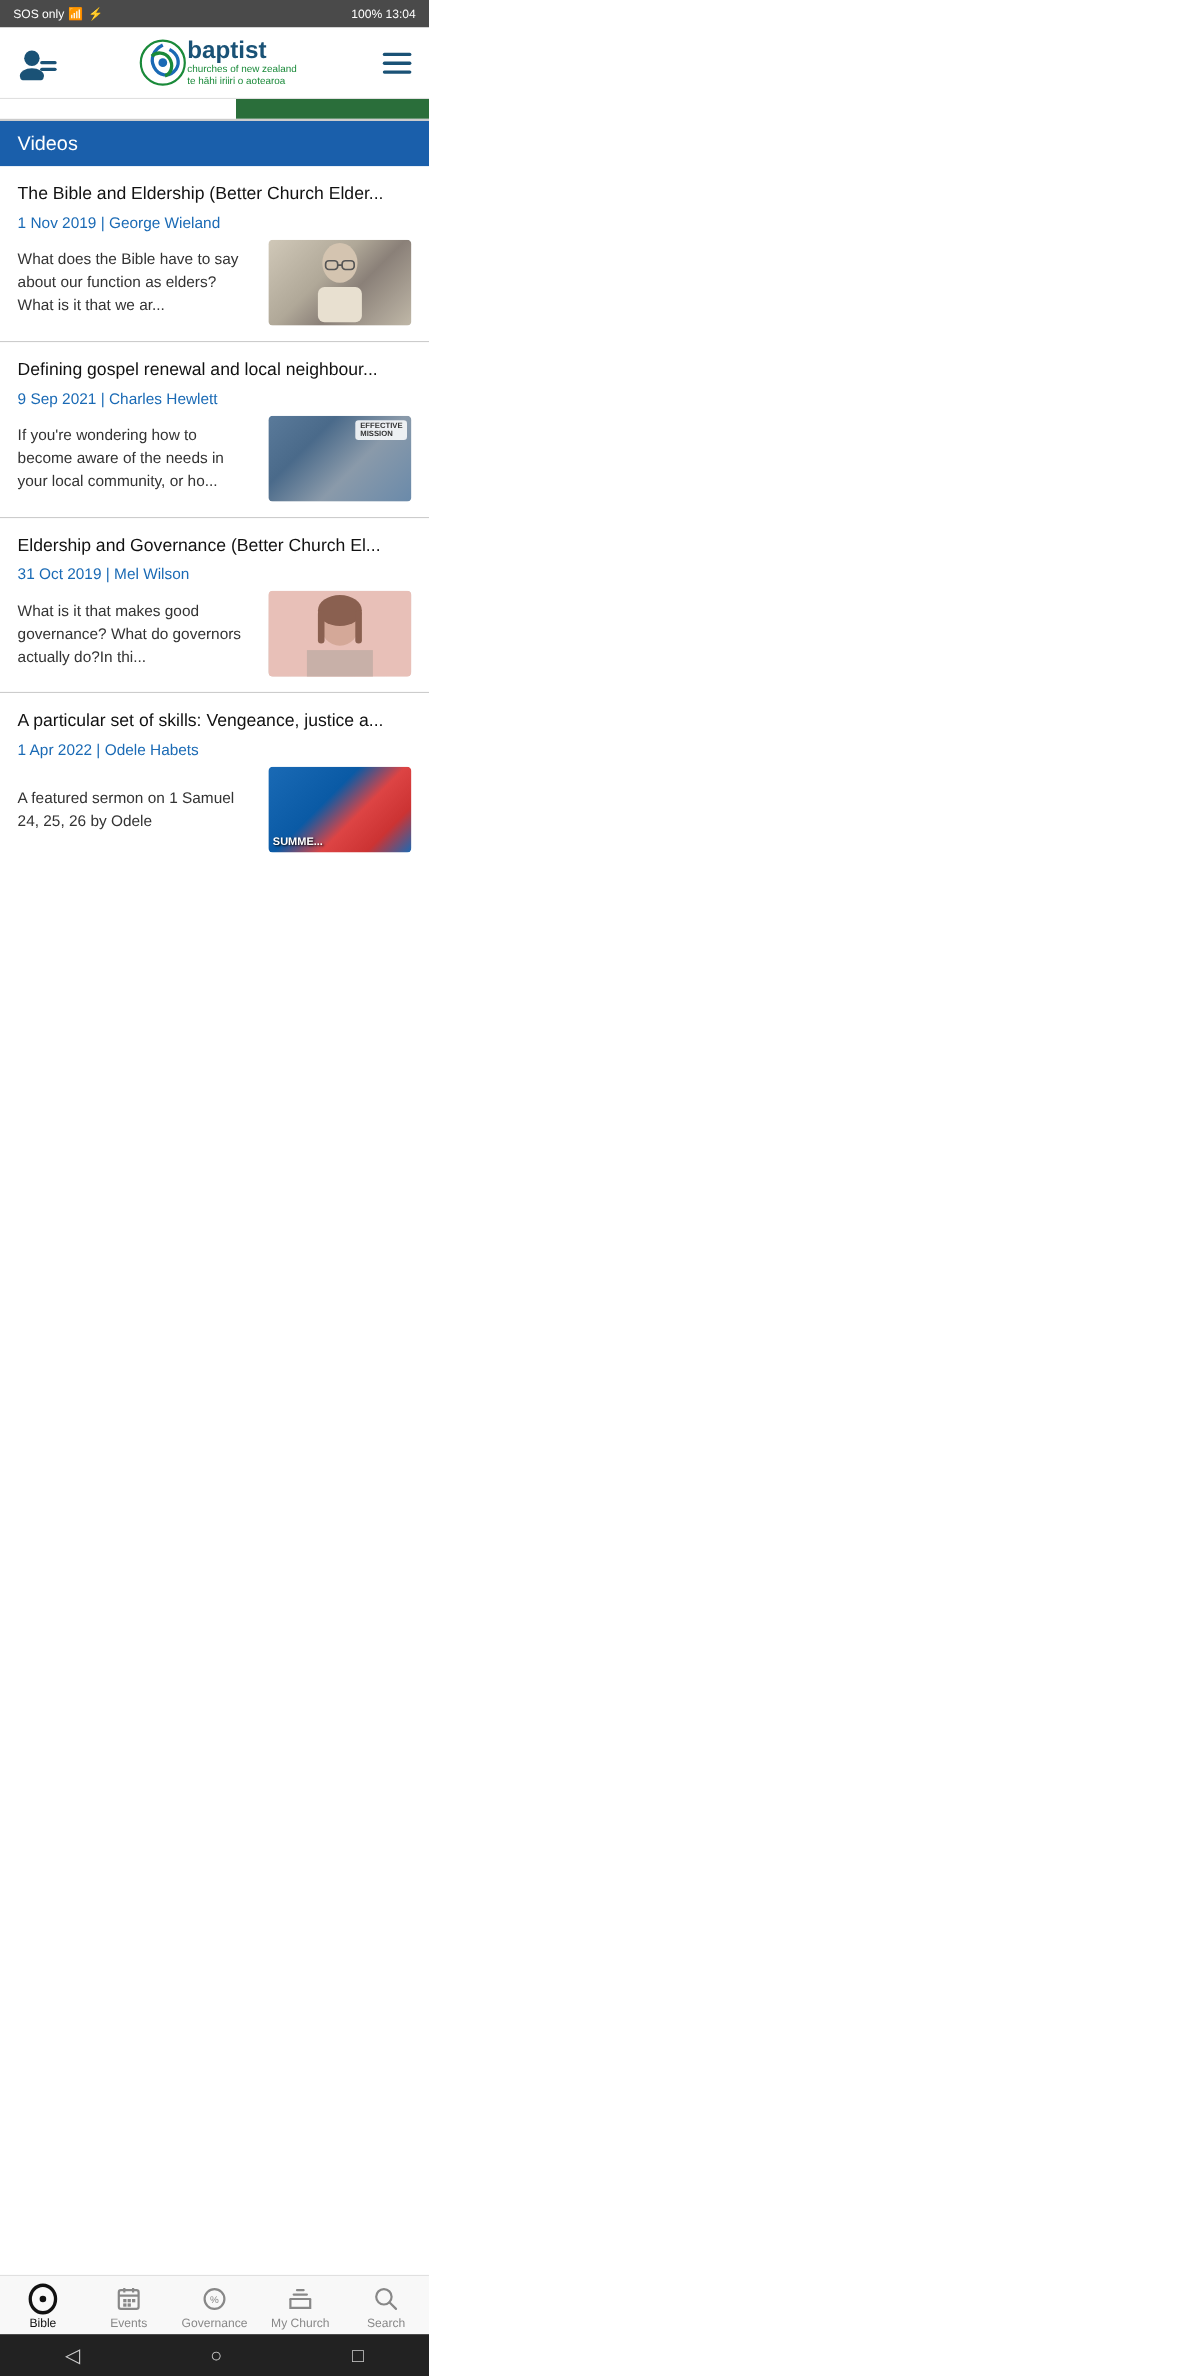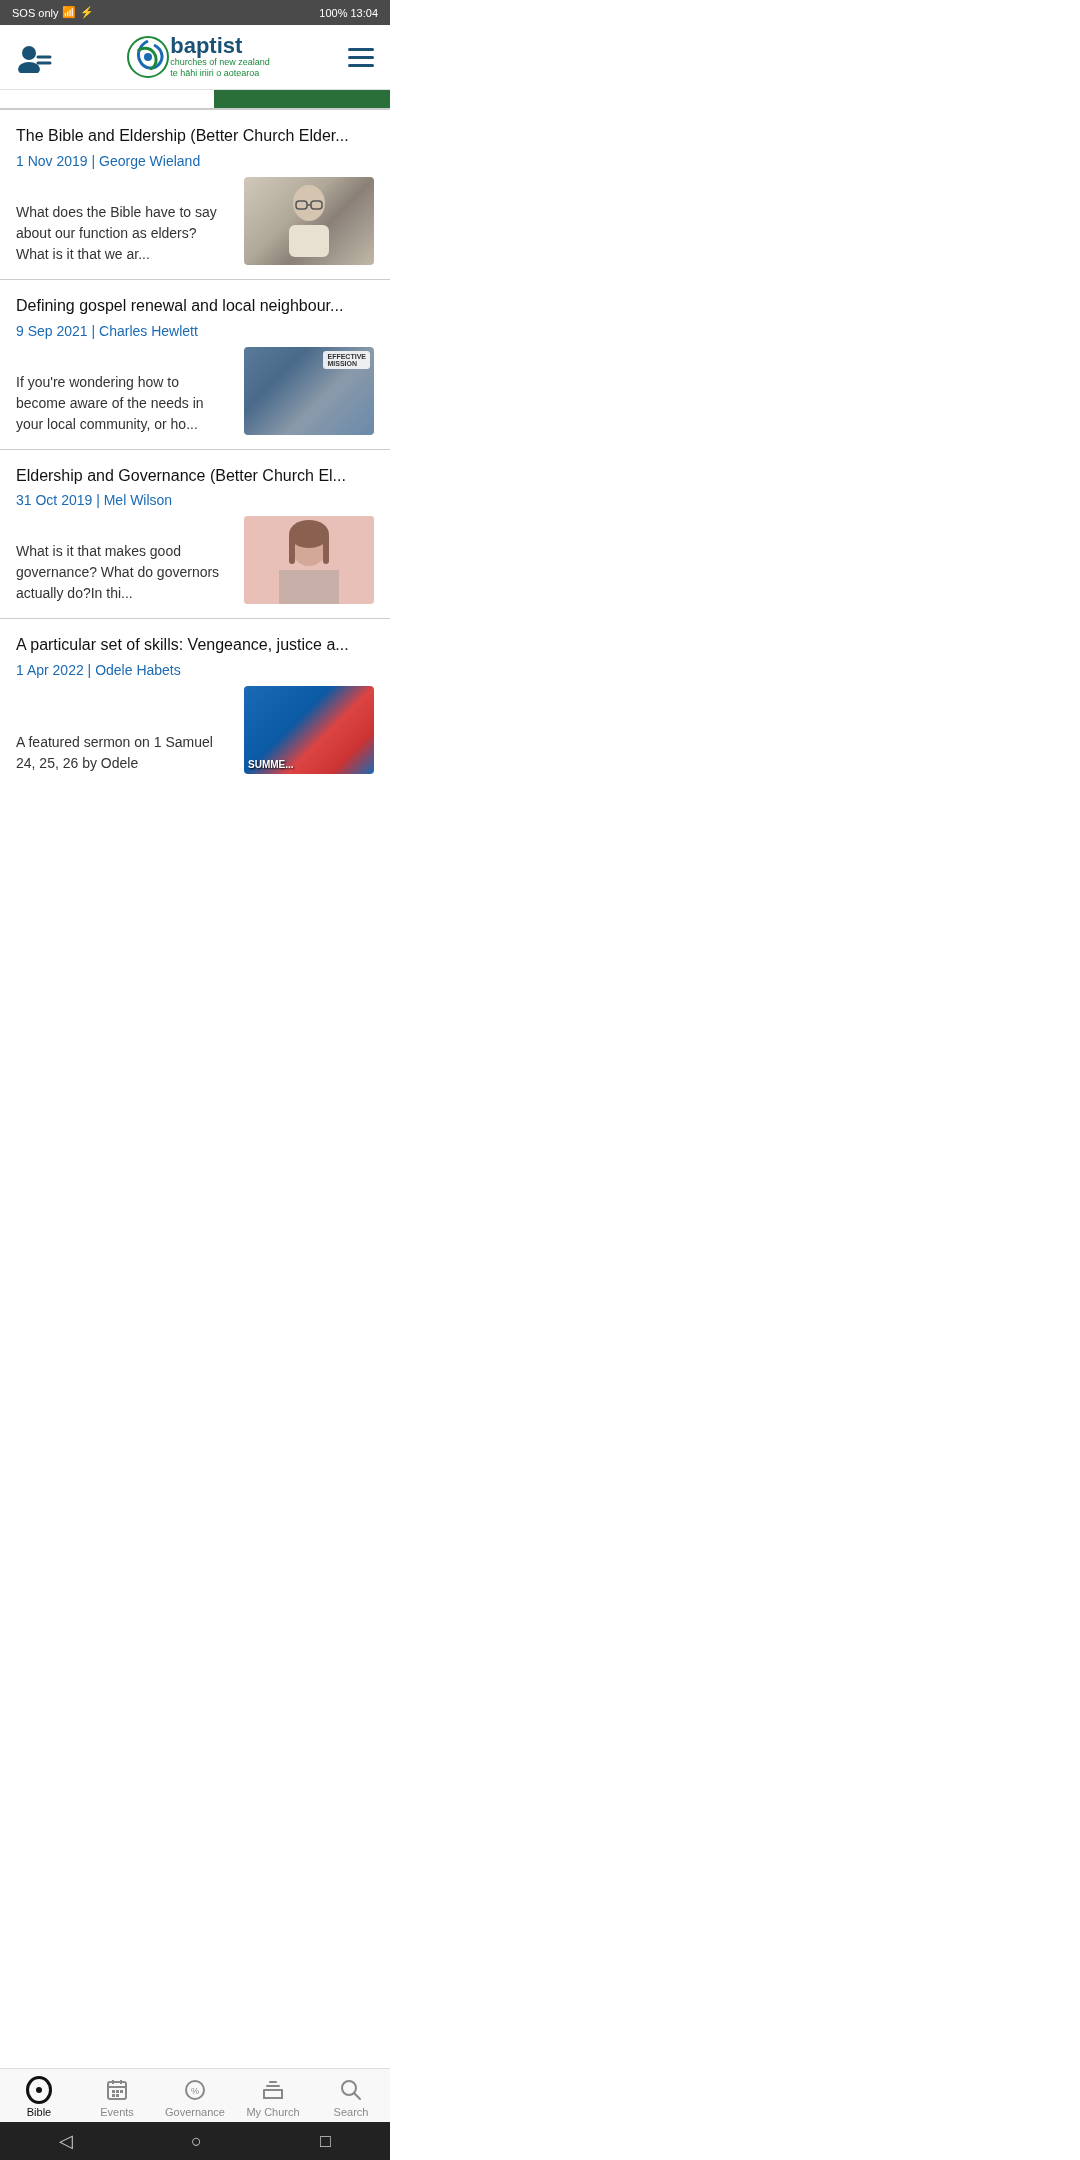--- a/index.html
+++ b/index.html
@@ -116,33 +116,33 @@
       margin-bottom: 6px;
       line-height: 1.3;
     }
     .video-meta {
       color: #1a6ab5;
       font-size: 14px;
       margin-bottom: 8px;
     }
     .video-content {
       display: flex;
-      align-items: flex-end;
+      align-items: center;
       gap: 20px;
       padding-bottom: 14px;
     }
     .video-description {
       flex: 1;
       font-size: 14px;
       color: #333;
       line-height: 1.5;
     }
     .video-thumbnail {
       width: 130px;
-      height: 88px;
+      height: 78px;
       border-radius: 4px;
       flex-shrink: 0;
       overflow: hidden;
       position: relative;
     }
 
     
     .thumb-person1 {
       background: linear-gradient(135deg, #d0c8b8 0%, #b0a898 40%, #8a8078 60%, #c0b8a8 100%);
       width: 100%;
@@ -311,20 +311,23 @@
     <span></span>
     <span></span>
     <span></span>
   </div>
 </div>
 
 <div class="top-image-strip"></div>
 
 <div class="main-content">
 
+  <div class="videos-banner">
+    <span>Videos</span>
+  </div>
 
   <div class="video-item">
     <div class="video-title">The Bible and Eldership (Better Church Elder...</div>
     <div class="video-meta">1 Nov 2019 | George Wieland</div>
     <div class="video-content">
       <div class="video-description">What does the Bible have to say about our function as elders? What is it that we ar...</div>
       <div class="video-thumbnail">
         <div class="thumb-person1">
           <svg class="person-svg" viewBox="0 0 70 80">
             <ellipse cx="35" cy="22" rx="16" ry="18" fill="#d4c4b0"></ellipse>

